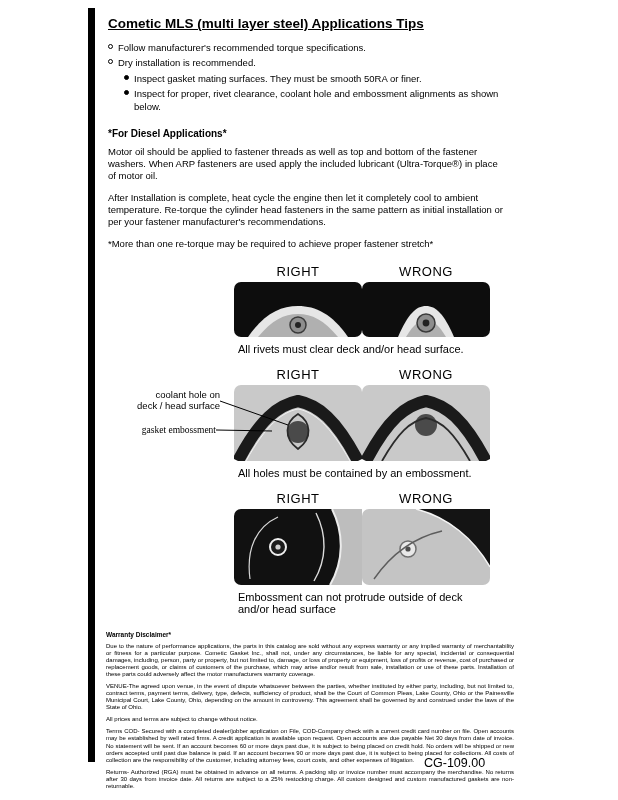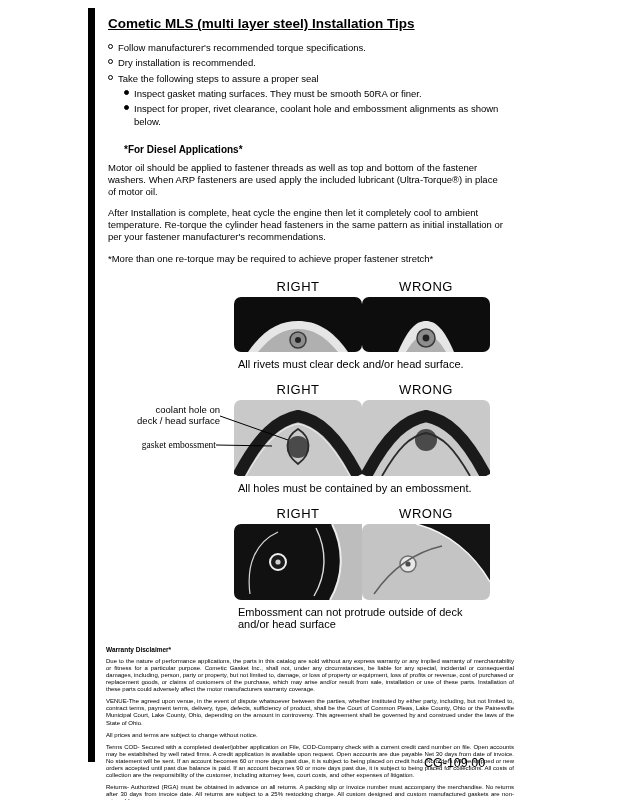--- a/index.html
+++ b/index.html
@@ -8,21 +8,21 @@
     font-family:"Liberation Sans", sans-serif;color:#000;
   }
   .edge-bar{position:absolute;left:88px;top:8px;width:7px;height:754px;background:#000;}
   .content{position:absolute;left:106px;top:16px;width:414px;}
   .doc-title{font-size:13.5px;font-weight:bold;text-decoration:underline;margin:0 0 10px 2px;}
   .tips{font-size:9.5px;line-height:1.4;}
   .li{display:flex;align-items:flex-start;margin:0 0 2px 2px;}
   .marker{flex:0 0 auto;width:3px;height:3px;border:1px solid #000;border-radius:50%;margin:3px 5px 0 0;}
   .marker.filled{background:#000;}
   .sub{margin-left:16px;}
-  .diesel-heading{font-size:10px;font-weight:bold;margin:15px 0 7px 18px;}
+  .diesel-heading{font-size:10px;font-weight:bold;margin:15px 0 7px 2px;}
   .para{font-size:9.5px;line-height:1.25;margin:0 0 10px 2px;width:400px;}
   .diagrams{margin-top:14px;}
   .diag-row{position:relative;margin-bottom:12px;}
   .hdr-row,.panels{display:flex;gap:0;margin-left:128px;width:264px;}
   .hdr{width:128px;text-align:center;font-size:13px;letter-spacing:.5px;margin-bottom:3px;}
   .panel{width:128px;flex:0 0 auto;line-height:0;}
   .caption{font-size:11px;margin:6px 0 0 132px;}
   .caption.narrow{max-width:232px;}
   .callout{position:absolute;font-size:9.5px;line-height:1.2;text-align:right;}
   .callout-coolant{left:14px;top:22px;width:100px;}
@@ -33,34 +33,30 @@
   .warranty p{font-size:6px;line-height:1.18;margin:0 0 5px 0;text-align:justify;}
   .page-code{position:absolute;left:424px;top:756px;font-size:12.5px;}
 </style>
 </head>
 <body>
 
 <div class="edge-bar"></div>
 
 <div class="content">
 
-  <h1 class="doc-title">Cometic MLS (multi layer steel) Installation Tips</h1>
+  <h1 class="doc-title">Cometic MLS (multi layer steel) Applications Tips</h1>
 
   <div class="tips">
     <div class="li">
       <span class="marker"></span>
       <span>Follow manufacturer's recommended torque specifications.</span>
     </div>
     <div class="li">
       <span class="marker"></span>
       <span>Dry installation is recommended.</span>
-    </div>
-    <div class="li">
-      <span class="marker"></span>
-      <span>Take the following steps to assure a proper seal</span>
     </div>
     <div class="sub">
       <div class="li">
         <span class="marker filled"></span>
         <span>Inspect gasket mating surfaces.  They must be smooth 50RA or finer.</span>
       </div>
       <div class="li">
         <span class="marker filled"></span>
         <span>Inspect for proper, rivet clearance, coolant hole and embossment alignments as shown below.</span>
       </div>

